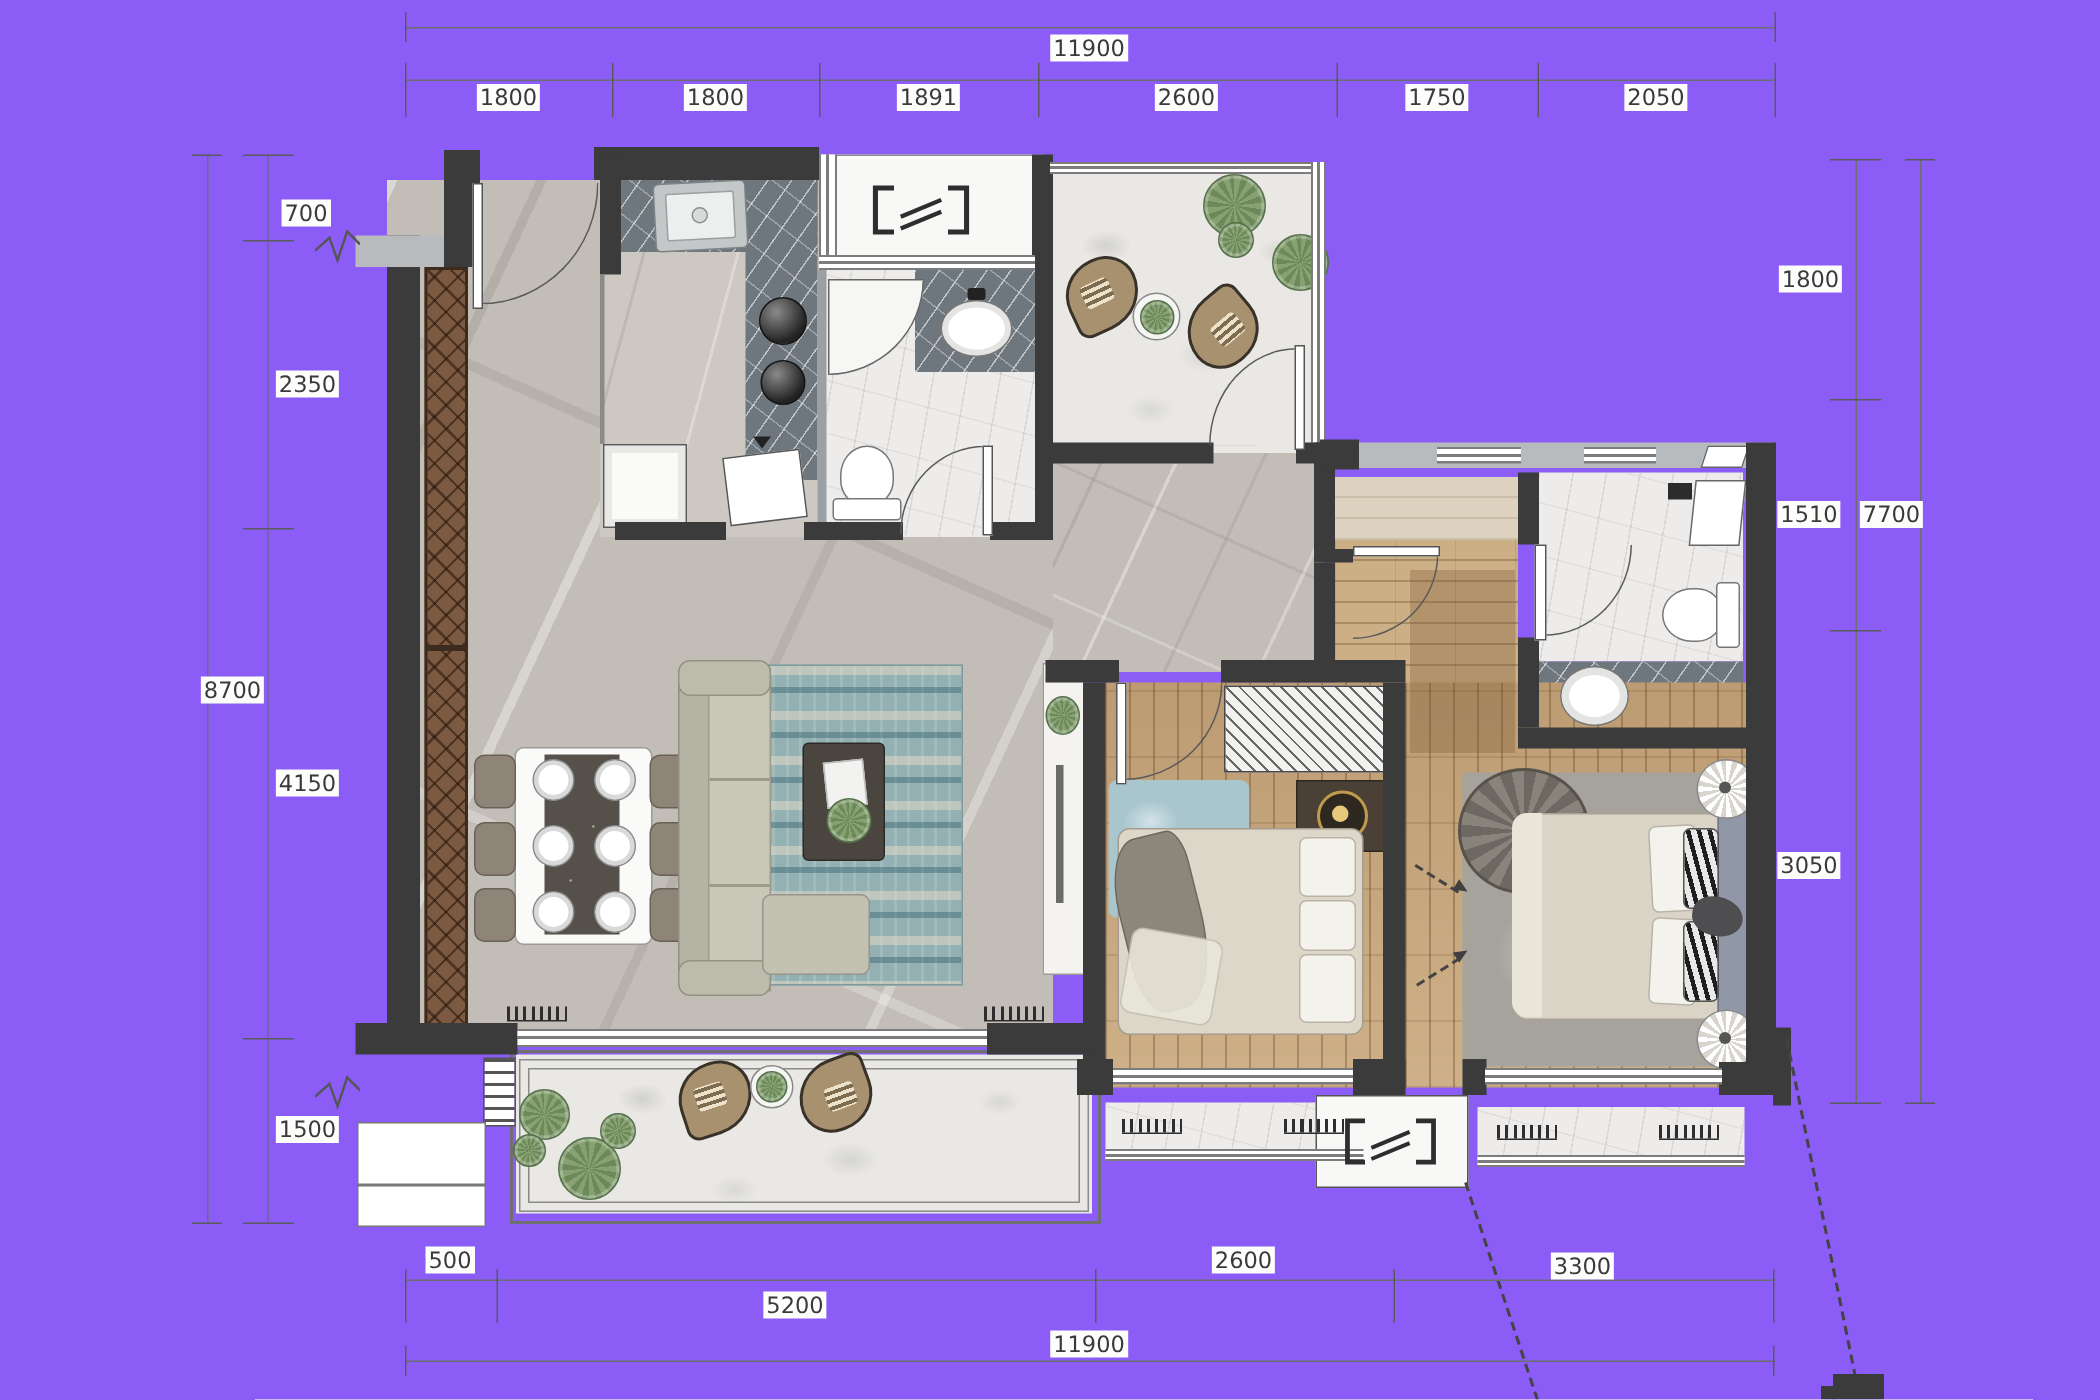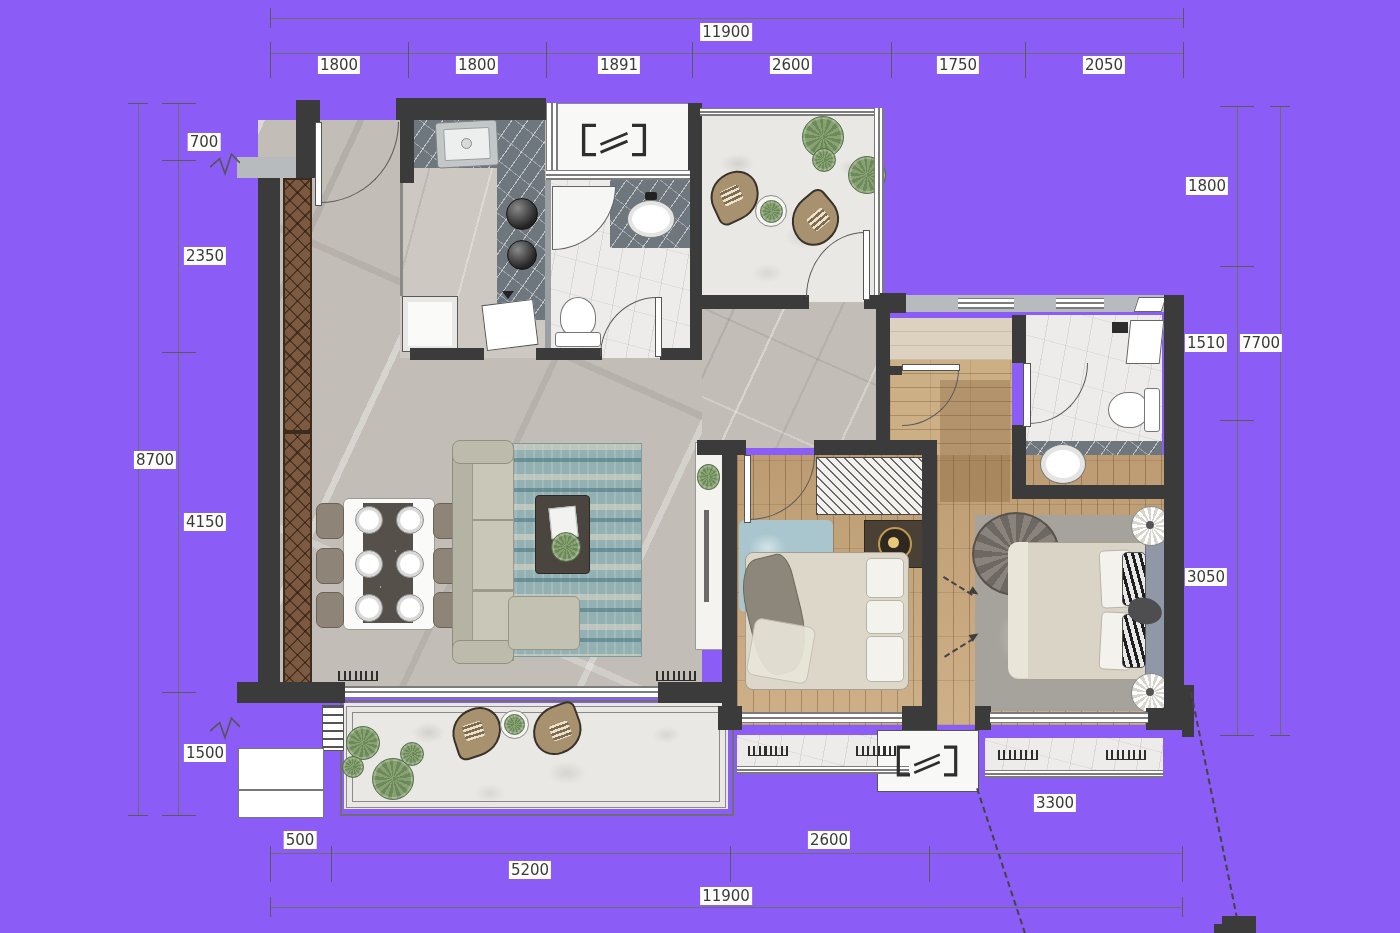--- a/index.html
+++ b/index.html
@@ -330,21 +330,21 @@
 
   <div class="dl" style="left:270px;top:853px;width:913px;height:1px;"></div>
   <div class="tk" style="left:270px;top:846px;width:1px;height:36px;"></div>
   <div class="tk" style="left:331px;top:846px;width:1px;height:36px;"></div>
   <div class="tk" style="left:730px;top:846px;width:1px;height:36px;"></div>
   <div class="tk" style="left:929px;top:846px;width:1px;height:36px;"></div>
   <div class="tk" style="left:1182px;top:846px;width:1px;height:36px;"></div>
   <div class="lbl" style="left:300px;top:840px;">500</div>
   <div class="lbl" style="left:530px;top:840px;margin-top:30px;">5200</div>
   <div class="lbl" style="left:829px;top:840px;">2600</div>
-  <div class="lbl" style="left:1055px;top:803px;text-align:center;">3300</div>
+  <div class="lbl" style="left:1055px;top:844px;text-align:center;">3300</div>
   <div class="dl" style="left:270px;top:907px;width:913px;height:1px;"></div>
   <div class="tk" style="left:270px;top:897px;width:1px;height:20px;"></div>
   <div class="tk" style="left:1182px;top:897px;width:1px;height:20px;"></div>
   <div class="lbl" style="left:726px;top:896px;">11900</div>
 
   <div class="dl" style="left:138px;top:103px;width:1px;height:712px;"></div>
   <div class="tk" style="left:128px;top:103px;width:20px;height:1px;"></div>
   <div class="tk" style="left:128px;top:815px;width:20px;height:1px;"></div>
   <div class="lbl" style="left:155px;top:460px;">8700</div>
   <div class="dl" style="left:178px;top:103px;width:1px;height:712px;"></div>

